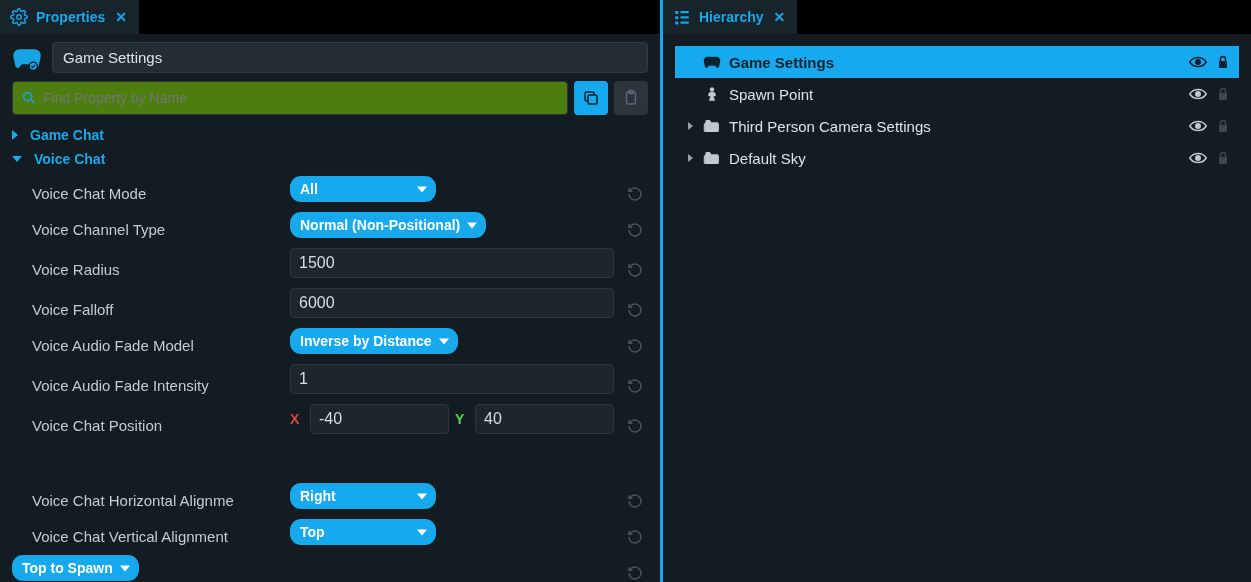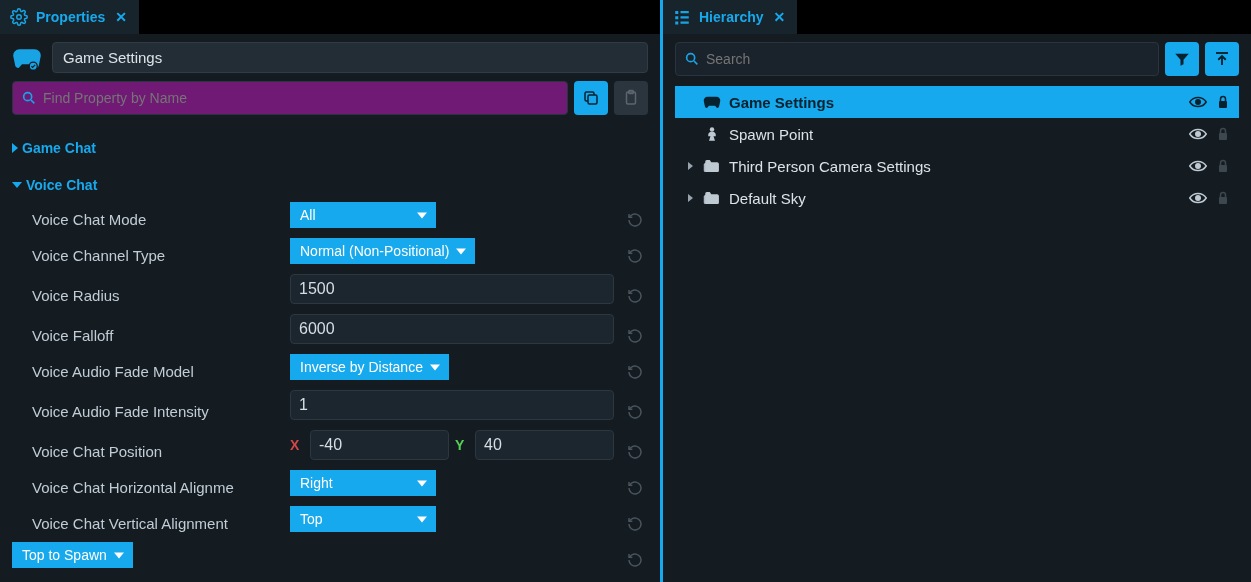--- a/index.html
+++ b/index.html
@@ -21,35 +21,35 @@
   .panel-right{flex:1;}
   .tabstrip{height:34px;background:var(--bg0);display:flex;align-items:flex-end;}
   .tab{background:var(--tab-bg);height:34px;display:flex;align-items:center;padding:0 10px;color:var(--accent-bright);font-weight:600;gap:8px;border-radius:0;text-align:center;}
   .tab .icon{display:flex;}
   .tab-close{color:var(--accent-bright);font-size:14px;padding:0 2px;cursor:pointer;}
   .bodyinner{padding:8px 12px 0 12px;display:flex;flex-direction:column;min-height:0;}
   .header-row{display:flex;align-items:center;gap:10px;margin-bottom:8px;}
   .obj-icon{color:var(--accent-bright);}
   .title-box{flex:1;background:#232d36;border:1px solid #303b45;border-radius:4px;padding:6px 10px;font-size:15px;color:#dbe3e9;}
   .searchrow{display:flex;gap:6px;margin-bottom:6px;}
-  .search{flex:1;display:flex;align-items:center;background:#701a75;border:1px solid #2a343e;border-radius:4px;padding:4px 8px;}
+  .search{flex:1;display:flex;align-items:center;background:#4d7c0f;border:1px solid #2a343e;border-radius:4px;padding:4px 8px;}
   .search svg{flex:none;}
   .search input{flex:1;background:transparent;border:none;color:var(--text);font-size:14px;outline:none;padding:4px 6px;}
   .sqbtn{width:34px;height:34px;background:var(--accent-bright);border-radius:4px;display:flex;align-items:center;justify-content:center;cursor:pointer;color:#07222e;}
   .sqbtn.dim{background:#2b353e;color:#5b6670;}
   .sections{flex:1;overflow:auto;padding:2px 0 10px 0;}
-  .sec-header{display:flex;align-items:center;gap:4px;color:var(--accent-bright);font-weight:600;padding:4px 0;cursor:pointer;margin-top:13px;}
+  .sec-header{display:flex;align-items:center;gap:12px;color:var(--accent-bright);font-weight:600;padding:4px 0;cursor:pointer;}
   .arrow{width:0;height:0;display:inline-block;}
   .arrow.right{border-top:5px solid transparent;border-bottom:5px solid transparent;border-left:6px solid currentColor;}
   .arrow.down{border-left:5px solid transparent;border-right:5px solid transparent;border-top:6px solid currentColor;}
   .proprow{display:flex;align-items:flex-end;padding:5px 0;gap:8px;}
   .proprow .label{flex:0 0 250px;padding-left:20px;color:var(--text);font-size:15px;white-space:nowrap;overflow:hidden;text-overflow:ellipsis;}
   .control-area{flex:1;display:flex;align-items:center;gap:6px;}
   .reset{width:26px;display:flex;align-items:center;justify-content:center;color:#4a555f;cursor:pointer;}
-  .dropdown{background:var(--accent-bright);color:#fff;font-weight:400;border-radius:0;padding:5px 26px 5px 10px;position:relative;display:inline-flex;align-items:center;cursor:pointer;min-width:0;}
+  .dropdown{background:var(--accent-bright);color:#fff;font-weight:700;border-radius:11px;padding:5px 26px 5px 10px;position:relative;display:inline-flex;align-items:center;cursor:pointer;min-width:0;}
   .dropdown::after{content:"";position:absolute;right:9px;top:50%;transform:translateY(-40%);border-left:5px solid transparent;border-right:5px solid transparent;border-top:6px solid #fff;}
   .numfield{flex:1;background:#1c262f;border:1px solid #2d3741;border-radius:4px;padding:5px 8px;color:#d6dee4;font-size:16px;min-width:0;}
   .numfield.small{flex:1;min-width:0;}
   .axis{font-weight:700;font-size:14px;width:14px;text-align:left;}
   .axis.x{color:#d14747;}
   .axis.y{color:#54d154;}
   
   .hier-search{display:flex;align-items:center;background:#1a232b;border:1px solid #2a343e;border-radius:4px;padding:2px 8px;flex:1;}
   .hier-search input{flex:1;background:transparent;border:none;color:var(--text);font-size:14px;outline:none;padding:6px;}
   .tree{flex:1;padding-top:4px;}
@@ -220,21 +220,21 @@
             <svg width="16" height="16" viewBox="0 0 24 24" fill="none" stroke="#4a555f" stroke-width="2.2">
                 <path d="M3 12a9 9 0 1 0 3-6.7L3 8"></path>
                 <path d="M3 3v5h5"></path>
               </svg>
           </div>
         </div>
 
         <div class="proprow">
           <div class="label">Voice Chat Horizontal Alignme</div>
           <div class="control-area">
-            <div class="dropdown" style="min-width:110px;">Right</div>
+            <div class="dropdown" style="min-width:110px;margin-top:39px;">Right</div>
           </div>
           <div class="reset">
             <svg width="16" height="16" viewBox="0 0 24 24" fill="none" stroke="#4a555f" stroke-width="2.2">
                 <path d="M3 12a9 9 0 1 0 3-6.7L3 8"></path>
                 <path d="M3 3v5h5"></path>
               </svg>
           </div>
         </div>
 
         <div class="proprow">
@@ -277,43 +277,20 @@
               <rect x="3" y="18" width="4" height="4"></rect>
               <rect x="10" y="18" width="11" height="3"></rect>
             </svg>
         </span>
         <span>Hierarchy</span>
         <span class="tab-close">✕</span>
       </div>
     </div>
 
     <div class="bodyinner">
-      <div class="searchrow">
-        <div class="hier-search">
-          <span>
-            <svg width="16" height="16" viewBox="0 0 24 24" fill="none" stroke="#18a4e4" stroke-width="2.5">
-                <circle cx="10" cy="10" r="6"></circle>
-                <path d="m20 20-5-5"></path>
-              </svg>
-          </span>
-          <input type="text" placeholder="Search" style="">
-        </div>
-        <div class="sqbtn">
-          <svg width="18" height="18" viewBox="0 0 24 24" fill="#07222e">
-              <path d="M3 5h18l-7 8v6l-4 2v-8z"></path>
-            </svg>
-        </div>
-        <div class="sqbtn">
-          <svg width="18" height="18" viewBox="0 0 24 24" fill="none" stroke="#07222e" stroke-width="2.5">
-              <path d="M4 4h16"></path>
-              <path d="M12 8v12"></path>
-              <path d="m7 13 5-5 5 5"></path>
-            </svg>
-        </div>
-      </div>
 
       <div class="tree" id="tree">
           <div class="node selected">
             <span class="expand"></span>
             <span class="nicon">
               <svg width="18" height="16" viewBox="0 0 24 18" fill="currentColor">
                 <path d="M6 2h12a5 5 0 0 1 4.9 6l-1.3 6.2A3 3 0 0 1 18.7 17L16 14H8l-2.7 3A3 3 0 0 1 2.4 14.2L1.1 8A5 5 0 0 1 6 2z"></path>
               </svg>
             </span>
             <span class="nlabel">Game Settings</span>

